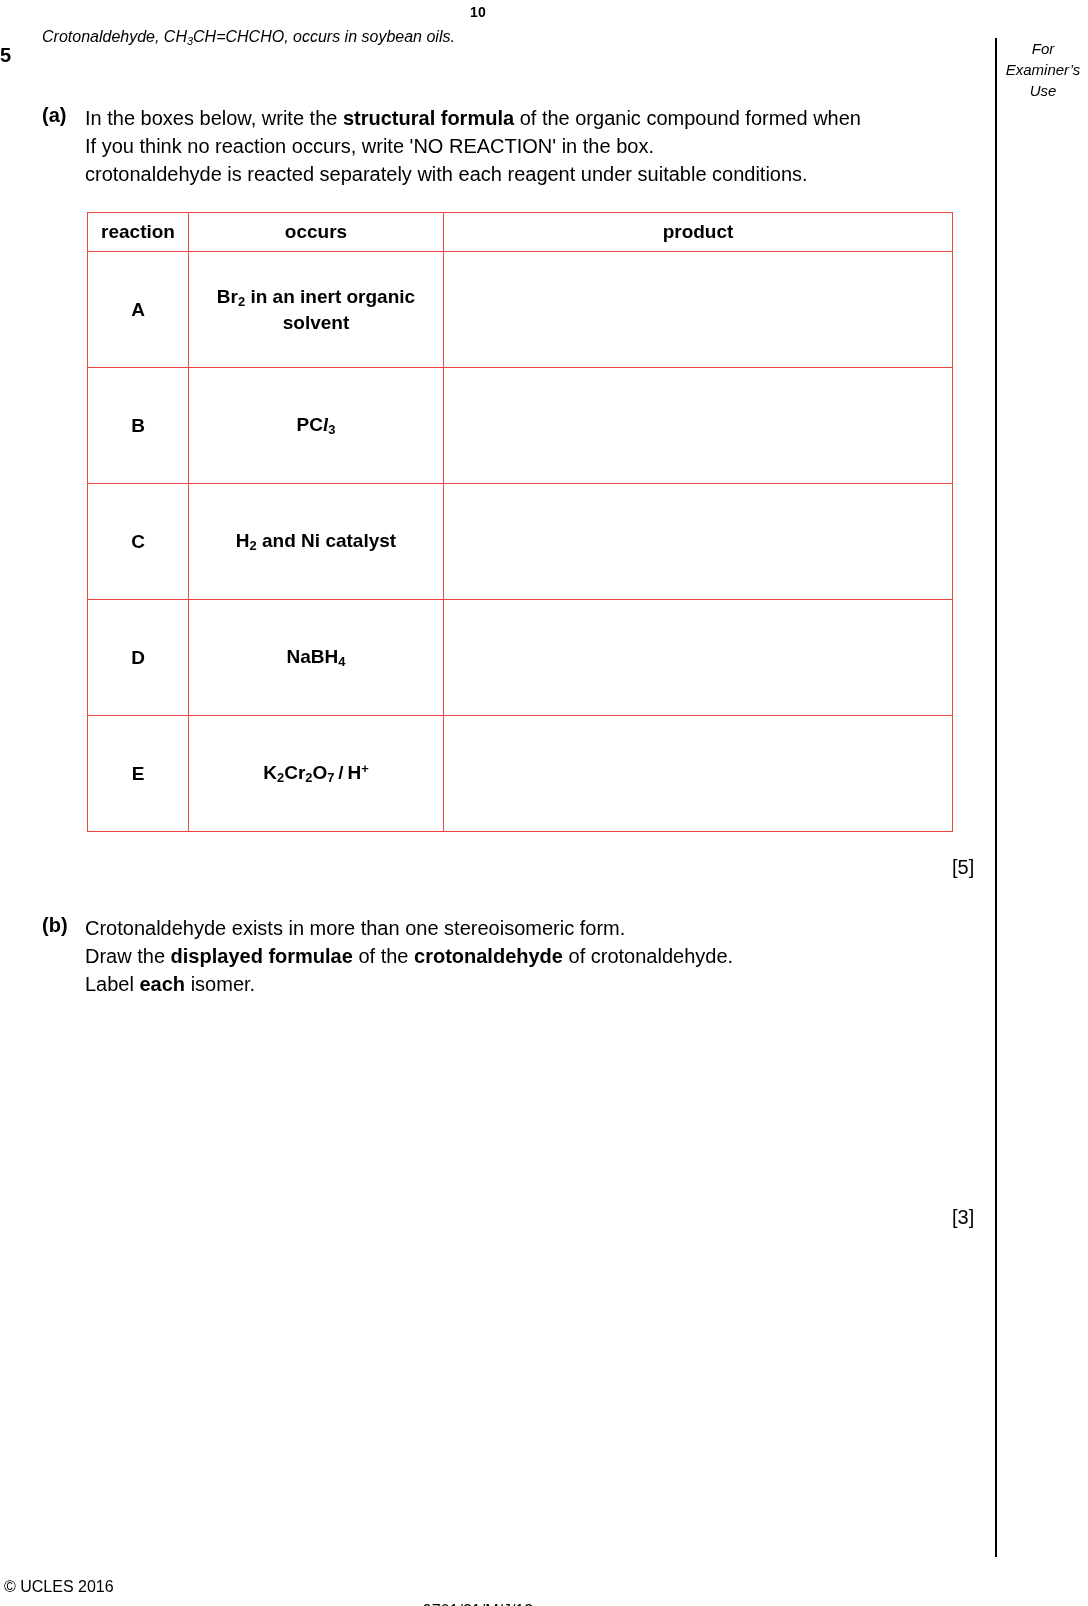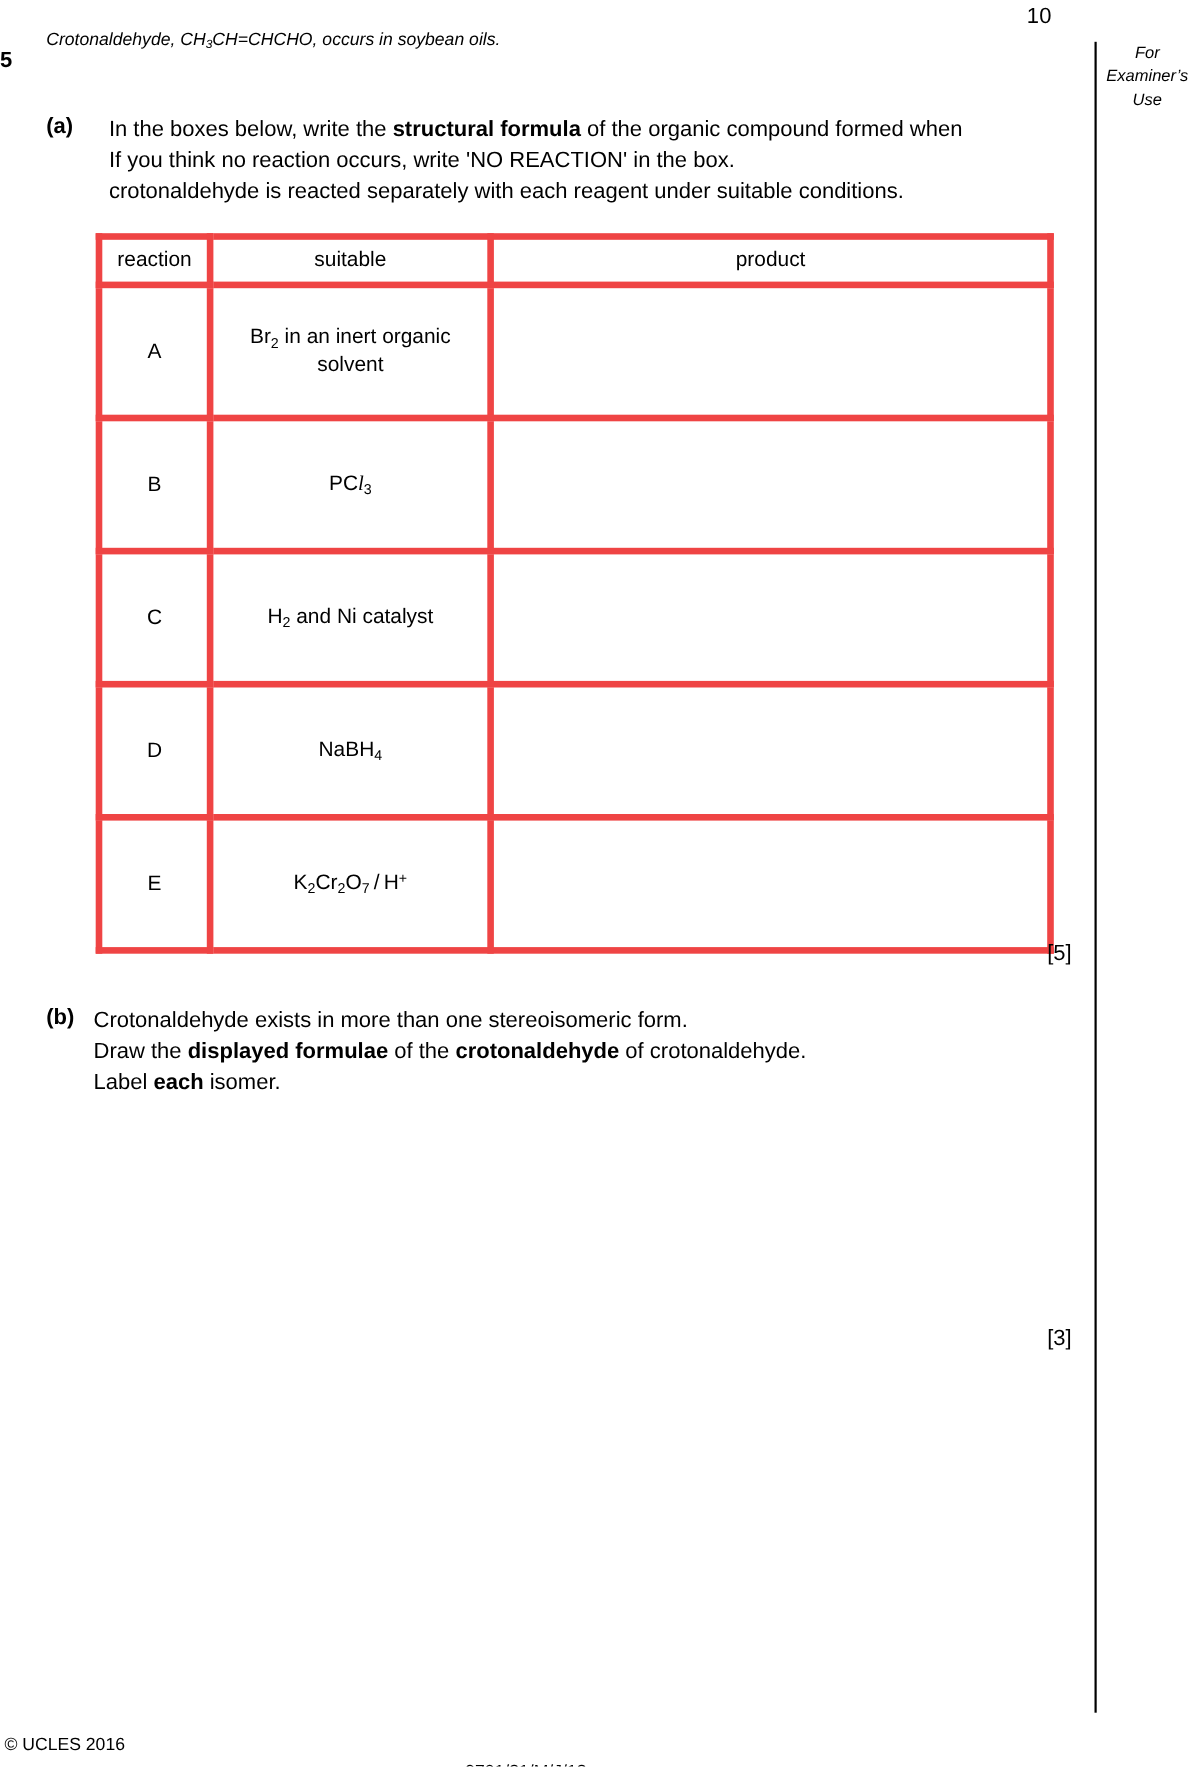--- a/index.html
+++ b/index.html
@@ -21,23 +21,23 @@
     height: 1606px;
     overflow: hidden;
   }
 
   
   .page-number {
     position: absolute;
     top: 4px;
     left: 0;
     width: 956px;
-    text-align: right;
-    font-size: 20px;
-    font-weight: normal;
+    text-align: center;
+    font-size: 14px;
+    font-weight: bold;
     letter-spacing: 0.2px;
   }
 
   
   .examiner-rule {
     position: absolute;
     left: 995px;
     top: 38px;
     width: 0;
     height: 1519px;
@@ -78,40 +78,40 @@
   }
   .part-body {
     position: absolute;
     font-size: 20px;
     line-height: 28px;
   }
   .part-body .line { white-space: nowrap; display: block; }
   .part-body b { font-weight: bold; }
 
   #part-a-label { left: 42px; top: 104px; }
-  #part-a-body  { left: 85px; top: 104px; width: 880px; margin-left: 14px; }
+  #part-a-body  { left: 85px; top: 104px; width: 880px; }
 
   #part-b-label { left: 42px; top: 914px; }
   #part-b-body  { left: 85px; top: 914px; width: 880px; }
 
   
   .rx-table {
     position: absolute;
     left: 87px;
     top: 212px;
     width: 865px;
     border-collapse: collapse;
     table-layout: fixed;
     font-size: 19px;
   }
   .rx-table th, .rx-table td {
-    border: 6px solid #ef4444;
+    border: 1px solid #ef4444;
     padding: 0;
     vertical-align: middle;
-    font-weight: normal;
+    font-weight: bold;
   }
   .rx-table thead th {
     height: 38px;
     text-align: center;
     font-size: 19px;
   }
   .col-reaction { width: 101px; }
   .col-reagent  { width: 255px; }
   .col-product  { width: 509px; }
 
@@ -184,21 +184,21 @@
 
   <table class="rx-table">
     <colgroup>
       <col class="col-reaction">
       <col class="col-reagent">
       <col class="col-product">
     </colgroup>
     <thead>
       <tr>
         <th>reaction</th>
-        <th>suitable</th>
+        <th>occurs</th>
         <th>product</th>
       </tr>
     </thead>
     <tbody>
       <tr>
         <td class="cell-reaction">A</td>
         <td class="cell-reagent">Br<sub>2</sub> in an inert organic<br>solvent</td>
         <td class="cell-product"></td>
       </tr>
       <tr>

